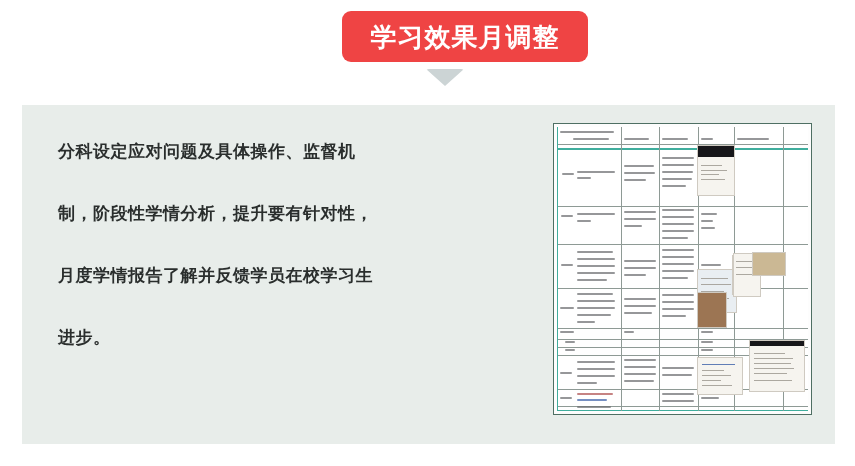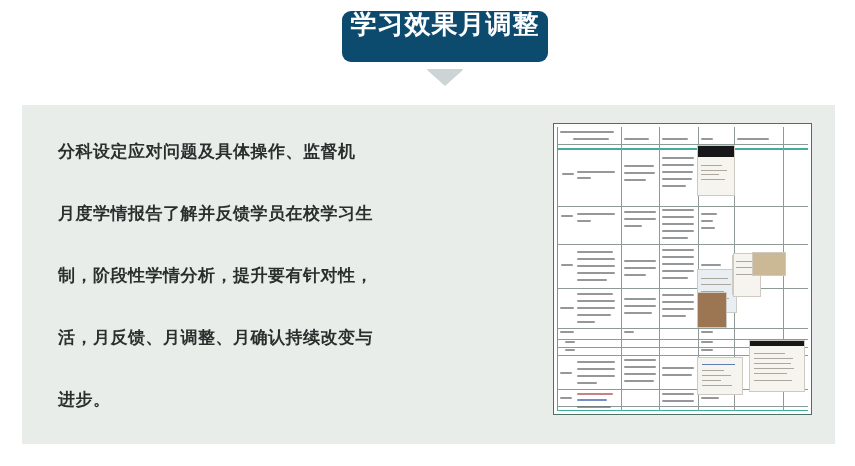--- a/index.html
+++ b/index.html
@@ -13,25 +13,26 @@
     position: relative;
     overflow: hidden;
     font-family: "Liberation Sans", "DejaVu Sans", sans-serif;
   }
 
   
   #badge {
     position: absolute;
     left: 342px;
     top: 11px;
-    width: 206px;
+    width: 246px;
     height: 51px;
-    background: #0c4a6e;
+    background: #ef4444;
     border-radius: 9px;
     display: flex;
+    align-items: center;
     justify-content: center;
   }
   #badge-label {
     color: #ffffff;
     font-size: 26px;
     font-weight: bold;
     letter-spacing: 1px;
     line-height: 1;
     white-space: nowrap;
   }
@@ -160,23 +161,22 @@
 <div id="badge">
   <span id="badge-label">学习效果月调整</span>
 </div>
 
 <div id="caret"></div>
 
 <div id="panel">
 
   <div id="para">
     <div class="para-line">分科设定应对问题及具体操作、监督机</div>
+    <div class="para-line">制，阶段性学情分析，提升要有针对性，</div>
     <div class="para-line">月度学情报告了解并反馈学员在校学习生</div>
-    <div class="para-line">制，阶段性学情分析，提升要有针对性，</div>
-    <div class="para-line">活，月反馈、月调整、月确认持续改变与</div>
     <div class="para-line">进步。</div>
   </div>
 
   <div id="sheet">
     <div id="sheet-inner">
 
       <div class="hline" style="top:17px;"></div>
       <div class="hline accent" style="top:21px;"></div>
       <div class="hline" style="top:79px;"></div>
       <div class="hline" style="top:117px;"></div>

